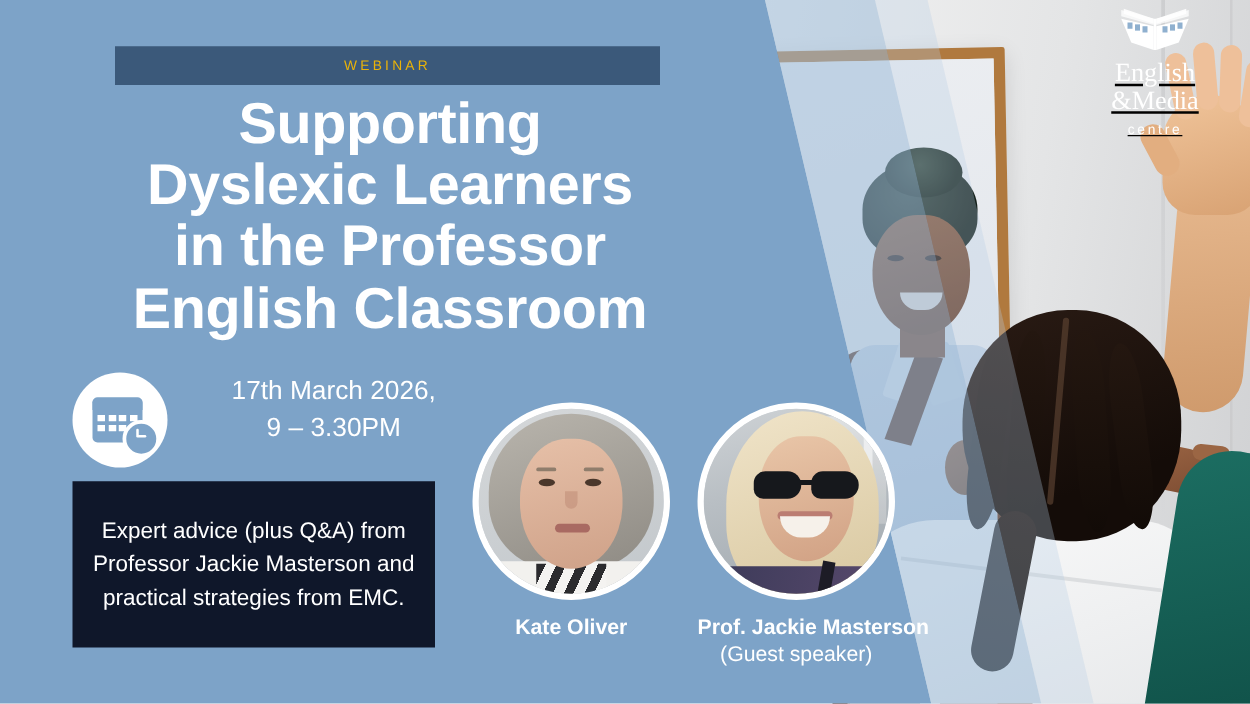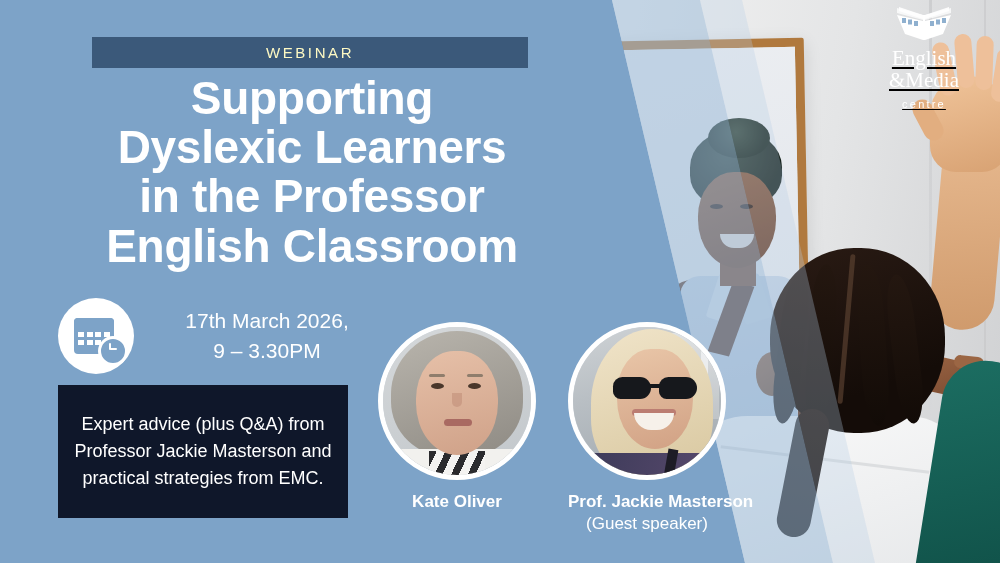--- a/index.html
+++ b/index.html
@@ -101,46 +101,46 @@
   .blue-band{position:absolute;left:0;top:0;width:100%;height:100%;
         background:#9dbbd8;opacity:.55;
         clip-path:polygon(612px 0, 700px 0, 833px 563px, 745px 563px);}
   .blue-band2{position:absolute;left:0;top:0;width:100%;height:100%;
         background:#b7cee3;opacity:.30;
         clip-path:polygon(700px 0, 742px 0, 875px 563px, 833px 563px);}
 
   
   .webinar-banner{position:absolute;left:92px;top:37px;width:436px;height:31px;
         background:#3b597a;display:flex;align-items:center;justify-content:center;}
-  .webinar-banner span{color:#fef9c3;font-size:15px;letter-spacing:2.6px;font-weight:400;}
+  .webinar-banner span{color:#eab308;font-size:11px;letter-spacing:2.6px;font-weight:400;}
 
   .title{position:absolute;left:12px;top:74px;width:600px;text-align:center;
         color:#fff;font-size:46px;line-height:1.07;font-weight:700;letter-spacing:-.3px;}
   .title div{white-space:nowrap;}
 
-  .date-row{position:absolute;left:58px;top:298px;width:320px;display:flex;align-items:center;gap:22px;}
+  .date-row{position:absolute;left:58px;top:298px;width:320px;display:flex;align-items:flex-start;gap:22px;}
   .cal-circle{width:76px;height:76px;border-radius:50%;background:#fff;position:relative;flex:0 0 76px;}
   .cal-body{position:absolute;left:16px;top:20px;width:40px;height:36px;border-radius:4px;background:#7da3c8;}
   .cal-top{position:absolute;left:16px;top:20px;width:40px;height:10px;border-radius:4px 4px 0 0;background:#7da3c8;}
   .cal-tab{position:absolute;width:5px;height:9px;border-radius:2px;background:#fff;top:14px;}
   .cal-tab.a{left:24px;}.cal-tab.b{left:45px;}
   .cal-grid{position:absolute;left:20px;top:34px;width:32px;display:flex;flex-wrap:wrap;gap:2.5px;}
   .cal-grid i{display:block;width:6px;height:5px;background:#fff;}
   .cal-clock{position:absolute;left:40px;top:38px;width:24px;height:24px;border-radius:50%;
         background:#7da3c8;border:3px solid #fff;}
   .cal-h{position:absolute;left:8px;top:4px;width:2px;height:7px;background:#fff;border-radius:1px;}
   .cal-m{position:absolute;left:9px;top:9px;width:7px;height:2px;background:#fff;border-radius:1px;}
   .date-text{color:#fff;font-size:21px;line-height:1.45;text-align:center;flex:1;}
 
   .desc-box{position:absolute;left:58px;top:385px;width:290px;height:133px;background:#0f172a;
         display:flex;align-items:center;justify-content:center;}
   .desc-box p{margin:0;color:#fff;font-size:18px;line-height:1.5;text-align:center;padding:0 14px;}
 
   .speakers{position:absolute;left:378px;top:322px;width:340px;}
-  .sp-row{display:flex;gap:32px;}
+  .sp-row{display:flex;gap:22px;}
   .sp{width:158px;}
   .sp-photo{width:158px;height:158px;border-radius:50%;border:5px solid #fff;box-sizing:border-box;
         overflow:hidden;position:relative;background:#cfd6dd;}
   .sp-name{margin-top:12px;text-align:center;color:#fff;font-size:17px;font-weight:700;white-space:nowrap;}
   .sp-sub{text-align:center;color:#fff;font-size:17px;font-weight:400;margin-top:2px;white-space:nowrap;}
 
   
   .k-bg{position:absolute;inset:0;background:linear-gradient(160deg,#d5d8da,#c2c7cb);}
   .k-hair{position:absolute;left:8px;top:4px;width:132px;height:126px;border-radius:50% 50% 44% 44%;
         background:linear-gradient(160deg,#b9b5ad,#8e8a83);}

